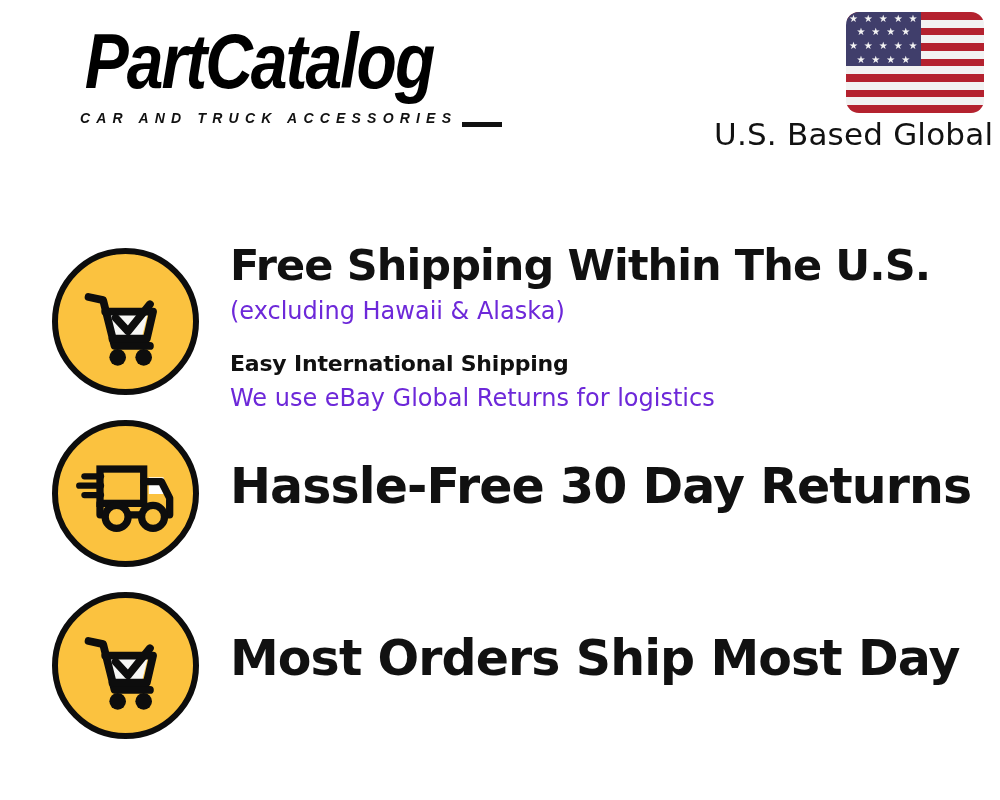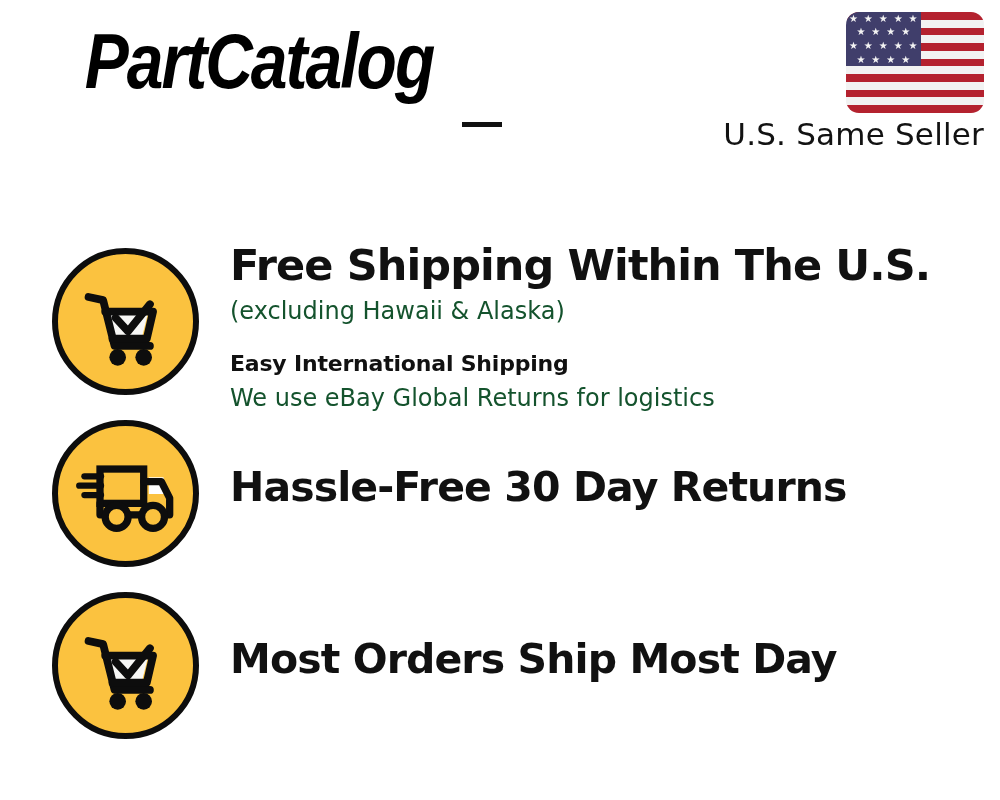--- a/index.html
+++ b/index.html
@@ -145,32 +145,32 @@
 
   .feature-text {
     position: absolute;
     left: 222px;
     top: 0;
     width: 740px;
   }
   .feature-heading {
     font-family: "DejaVu Sans", sans-serif;
     font-weight: bold;
-    font-size: 41px;
+    font-size: 49px;
     line-height: 50px;
     letter-spacing: -0.9px;
     color: #111111;
     white-space: nowrap;
   }
   .feature-sub {
     font-family: "DejaVu Sans", sans-serif;
     font-weight: 400;
     font-size: 24px;
     line-height: 34px;
-    color: #14532d;
+    color: #6d28d9;
     white-space: nowrap;
   }
   .feature-sub-strong {
     font-family: "DejaVu Sans", sans-serif;
     font-weight: bold;
     font-size: 22px;
     line-height: 32px;
     letter-spacing: -0.2px;
     color: #111111;
     white-space: nowrap;
@@ -184,20 +184,21 @@
   #feature-row-0 .feature-sub-logistics { margin-top: 1px; }
 
   #feature-row-1 .feature-text { top: 54px; }
   #feature-row-2 .feature-text { top: 54px; }
 </style>
 </head>
 <body>
 
 <div id="brand-logo">
   <div id="brand-wordmark">PartCatalog</div>
+  <div id="brand-tagline">CAR AND TRUCK ACCESSORIES</div>
   <div id="brand-tagline-rule"></div>
 </div>
 
 <div id="us-seller-block">
   <div id="us-flag-icon">
     <div class="stripe red" style="top:0%"></div>
     <div class="stripe white" style="top:7.6923%"></div>
     <div class="stripe red" style="top:15.3846%"></div>
     <div class="stripe white" style="top:23.0769%"></div>
     <div class="stripe red" style="top:30.7692%"></div>
@@ -223,21 +224,21 @@
         <span class="star" style="left: 30%; top: 62.5%; transform: translate(-50%, -50%);">★</span>
         <span class="star" style="left: 50%; top: 62.5%; transform: translate(-50%, -50%);">★</span>
         <span class="star" style="left: 70%; top: 62.5%; transform: translate(-50%, -50%);">★</span>
         <span class="star" style="left: 90%; top: 62.5%; transform: translate(-50%, -50%);">★</span>
         <span class="star" style="left: 20%; top: 87.5%; transform: translate(-50%, -50%);">★</span>
         <span class="star" style="left: 40%; top: 87.5%; transform: translate(-50%, -50%);">★</span>
         <span class="star" style="left: 60%; top: 87.5%; transform: translate(-50%, -50%);">★</span>
         <span class="star" style="left: 80%; top: 87.5%; transform: translate(-50%, -50%);">★</span>
       </div>
   </div>
-  <span id="us-seller-label">U.S. Same Seller</span>
+  <span id="us-seller-label">U.S. Based Global</span>
 </div>
 
 <div class="feature-row" id="feature-row-0">
   <div class="feature-badge">
     <svg viewBox="0 0 100 100">
       <polygon points="29,38 72,38 65,66 36,66" fill="#f7f7f5"></polygon>
       <path d="M14 26 L28 29 L39 73 L73 73" fill="none" stroke="#0d0d0d" stroke-width="7.5" stroke-linecap="round" stroke-linejoin="round"></path>
       <path d="M30 40 L76 40 L70 66 L37 66" fill="none" stroke="#0d0d0d" stroke-width="7.5" stroke-linecap="round" stroke-linejoin="round"></path>
       <path d="M40 46 L52 59 L73 33" fill="none" stroke="#0d0d0d" stroke-width="7.5" stroke-linecap="round" stroke-linejoin="round"></path>
       <circle cx="42" cy="84" r="8" fill="#0d0d0d"></circle>

